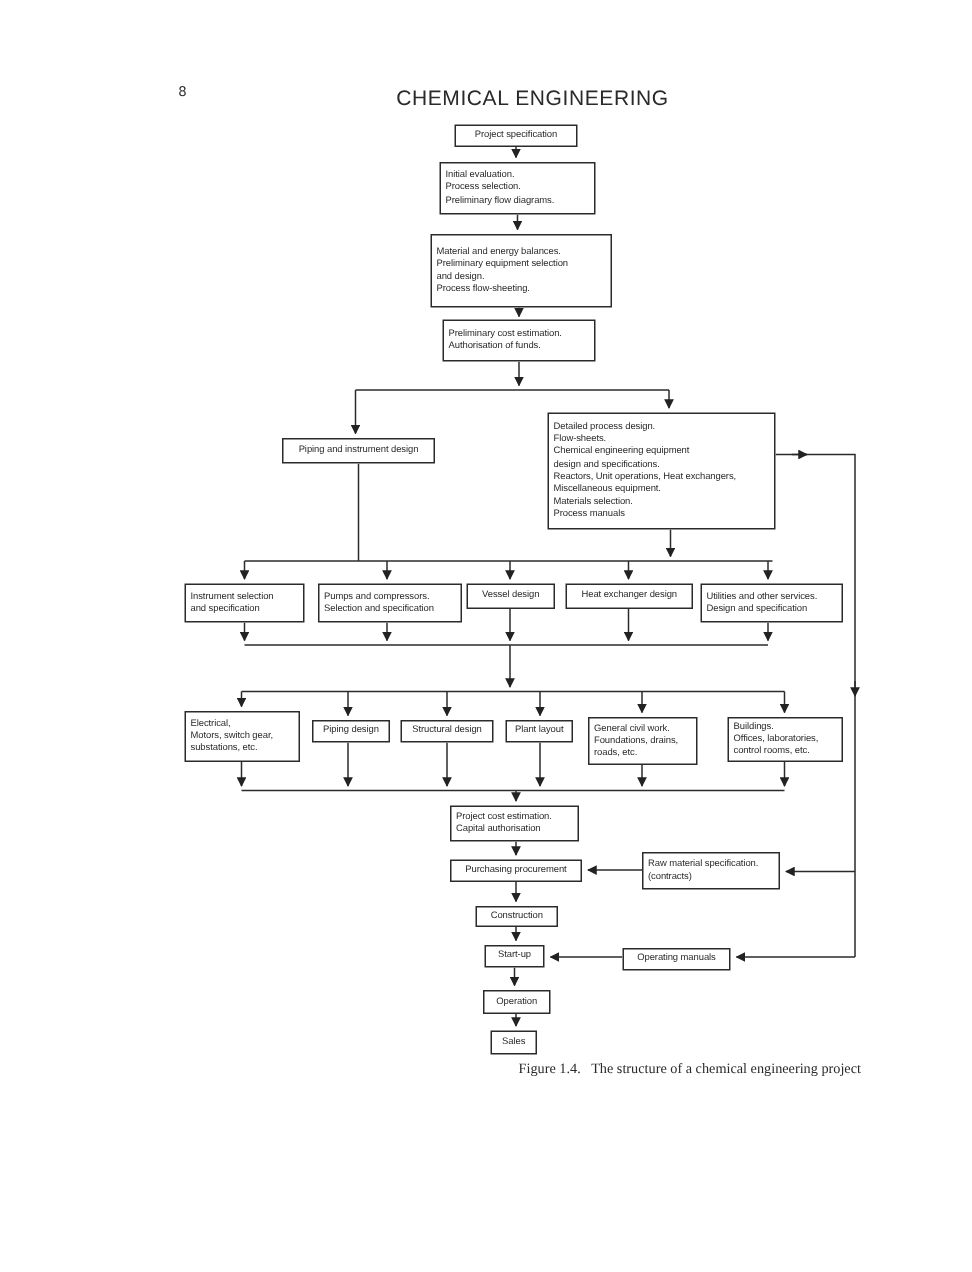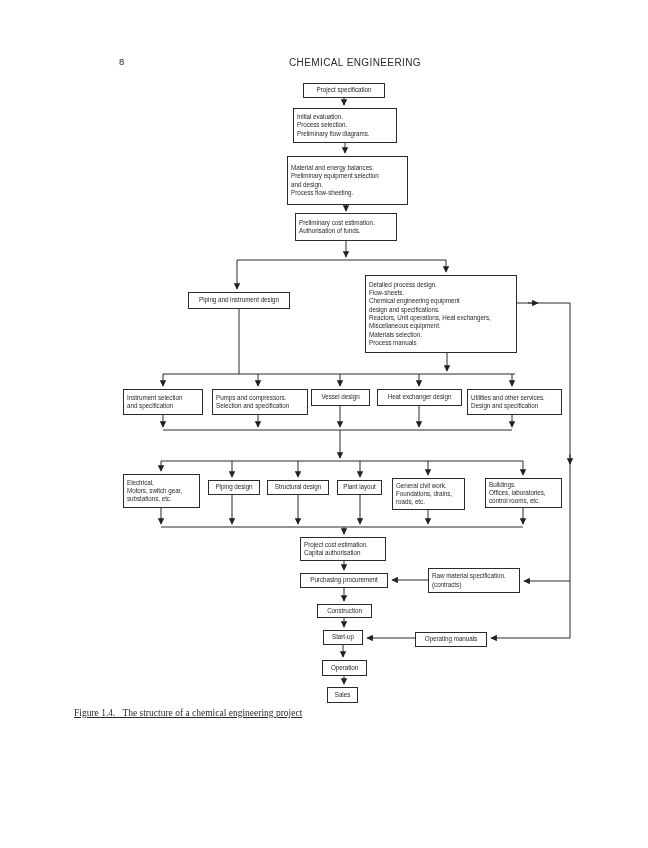--- a/index.html
+++ b/index.html
@@ -4,24 +4,24 @@
 <style>
   html,body{margin:0;padding:0;background:#fff;}
   #page{position:relative;width:648px;height:848px;background:#ffffff;overflow:hidden;
         font-family:"Liberation Sans", sans-serif;color:#1f1f1f;}
   #connectors{position:absolute;left:0;top:0;width:648px;height:848px;pointer-events:none;}
   .box{position:absolute;box-sizing:border-box;border:1px solid #2b2b2b;background:#fff;
        display:flex;align-items:center;padding:1px 3px;font-size:6.3px;line-height:1.32;
        letter-spacing:-0.05px;white-space:pre-line;color:#2a2a2a;}
   .c{justify-content:center;text-align:center;}
   .pgnum{position:absolute;left:119px;top:56px;font-size:9.5px;color:#2a2a2a;}
-  .hdr{position:absolute;left:240px;top:57px;width:230px;text-align:center;font-size:10px;
+  .hdr{position:absolute;left:240px;top:57px;width:230px;text-align:center;font-size:14px;
        letter-spacing:0.4px;color:#2a2a2a;}
-  .cap{position:absolute;left:74px;top:708px;width:500px;text-align:left;
-       font-family:"Liberation Serif", serif;font-size:9.5px;color:#2a2a2a;white-space:pre;text-decoration:underline;}
+  .cap{position:absolute;left:74px;top:708px;width:500px;text-align:right;
+       font-family:"Liberation Serif", serif;font-size:9.5px;color:#2a2a2a;white-space:pre;}
 </style>
 </head>
 <body>
 
 <div id="page">
 
   <div class="pgnum">8</div>
   <div class="hdr">CHEMICAL ENGINEERING</div>
 
   <svg id="connectors" viewBox="0 0 648 848" xmlns="http://www.w3.org/2000/svg">

